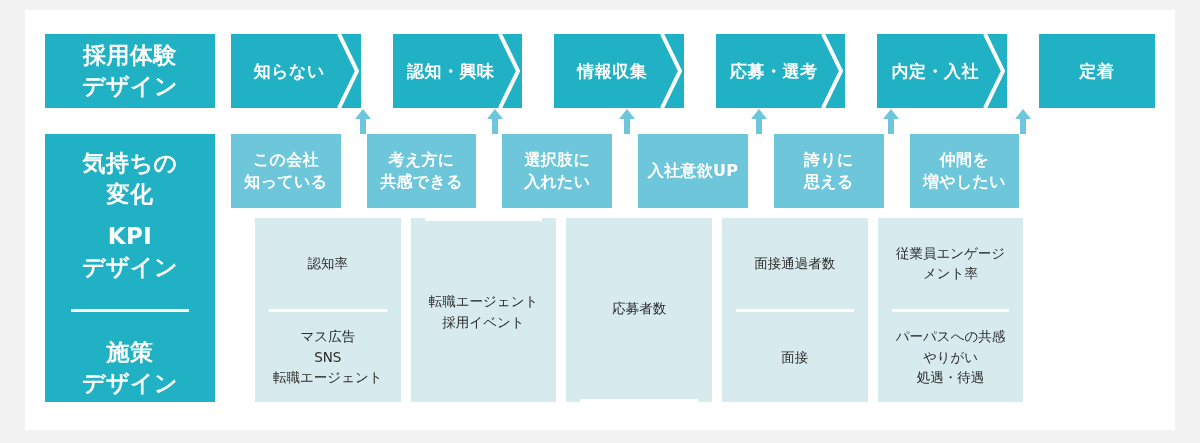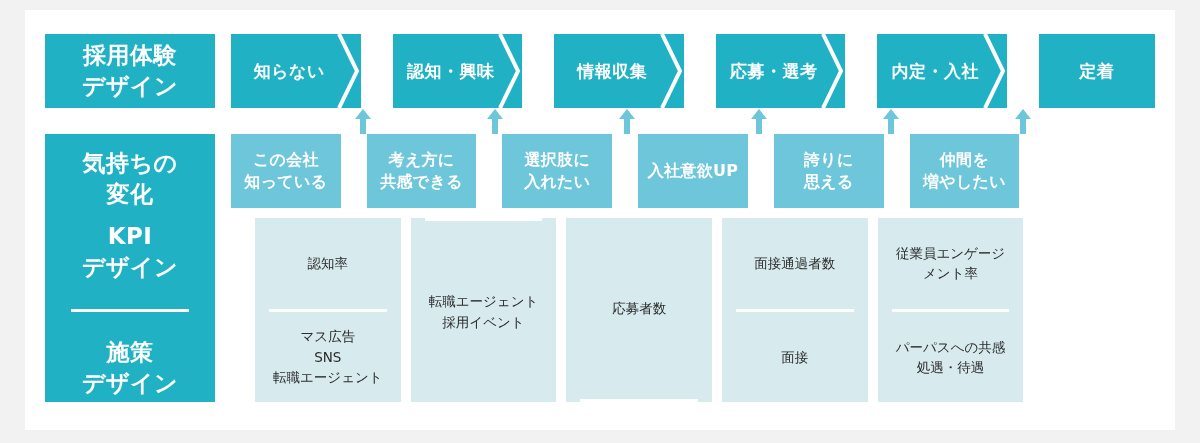--- a/index.html
+++ b/index.html
@@ -310,20 +310,21 @@
           <div class="seg">
             <div>
               <div>従業員エンゲージ</div>
               <div>メント率</div>
             </div>
           </div>
           <div class="rule"></div>
           <div class="seg">
             <div>
               <div>パーパスへの共感</div>
+              <div>やりがい</div>
               <div>処遇・待遇</div>
             </div>
           </div>
         </div>
         <div class="card-kpi" style="background: transparent;"></div>
       </div>
 
   </div>
 </div>
 

